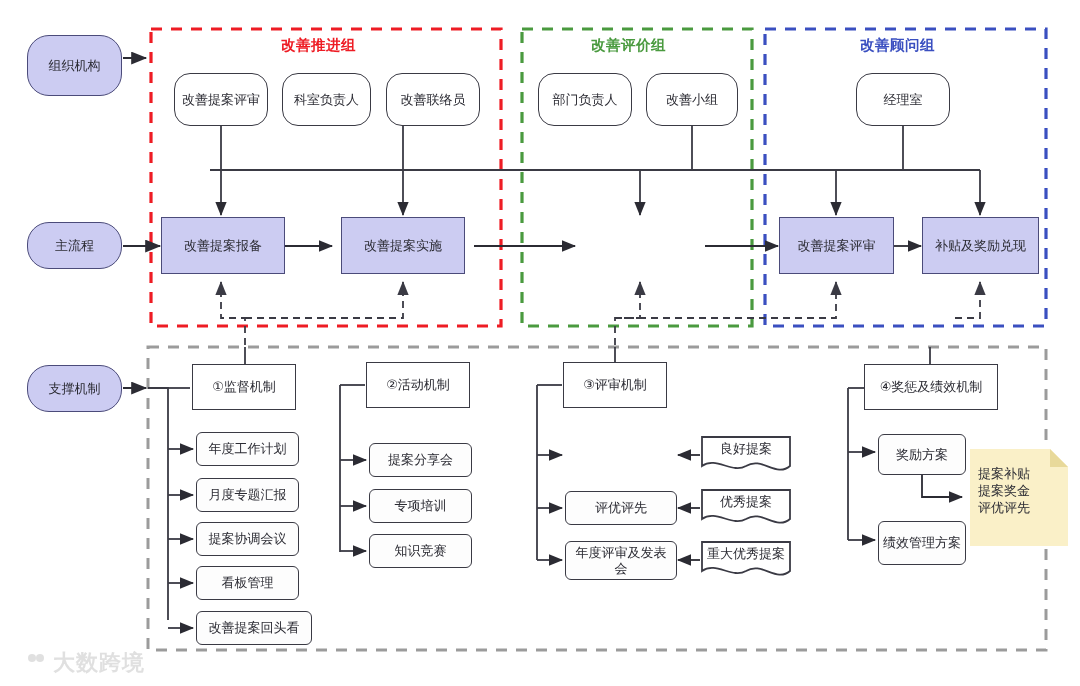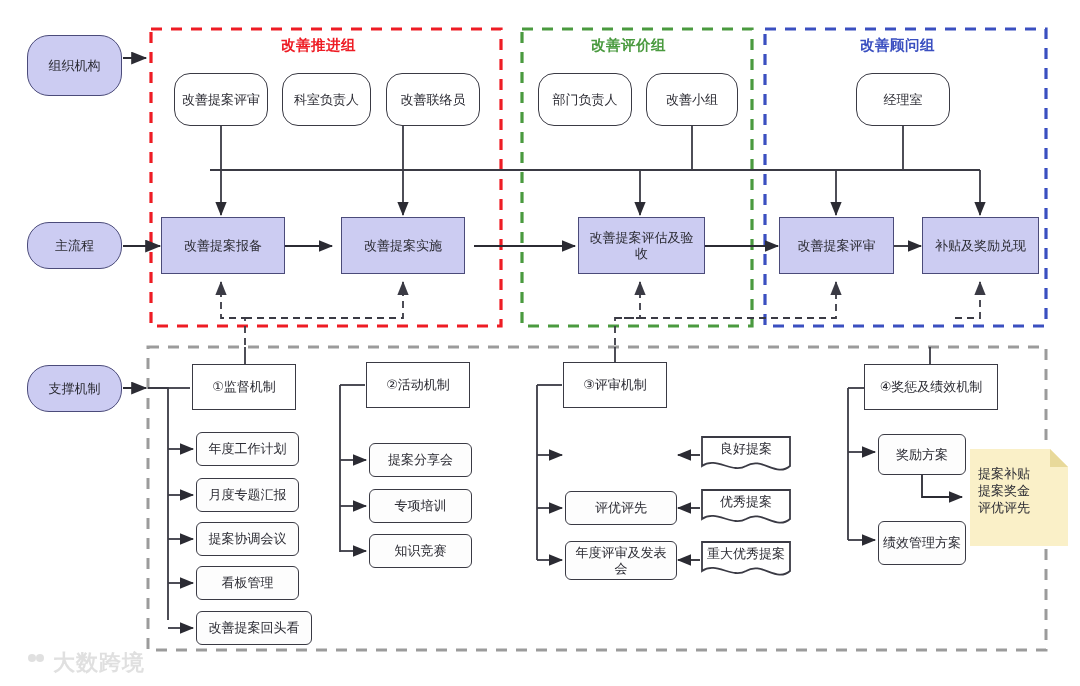--- a/index.html
+++ b/index.html
@@ -151,23 +151,20 @@
   <div class="node role" style="left:856px;top:73px;width:94px;height:53px;">
     <span>经理室</span>
   </div>
 
   <div class="node proc" style="left:161px;top:217px;width:124px;height:57px;">
     <span>改善提案报备</span>
   </div>
   <div class="node proc" style="left:341px;top:217px;width:124px;height:57px;">
     <span>改善提案实施</span>
   </div>
-  <div class="node proc" style="left:578px;top:217px;width:127px;height:57px;padding:0 8px;">
-    <span>改善提案评估及验收</span>
-  </div>
   <div class="node proc" style="left:779px;top:217px;width:115px;height:57px;">
     <span>改善提案评审</span>
   </div>
   <div class="node proc" style="left:922px;top:217px;width:117px;height:57px;">
     <span>补贴及奖励兑现</span>
   </div>
 
   <div class="node mech" style="left:192px;top:364px;width:104px;height:46px;">
     <span>①监督机制</span>
   </div>

